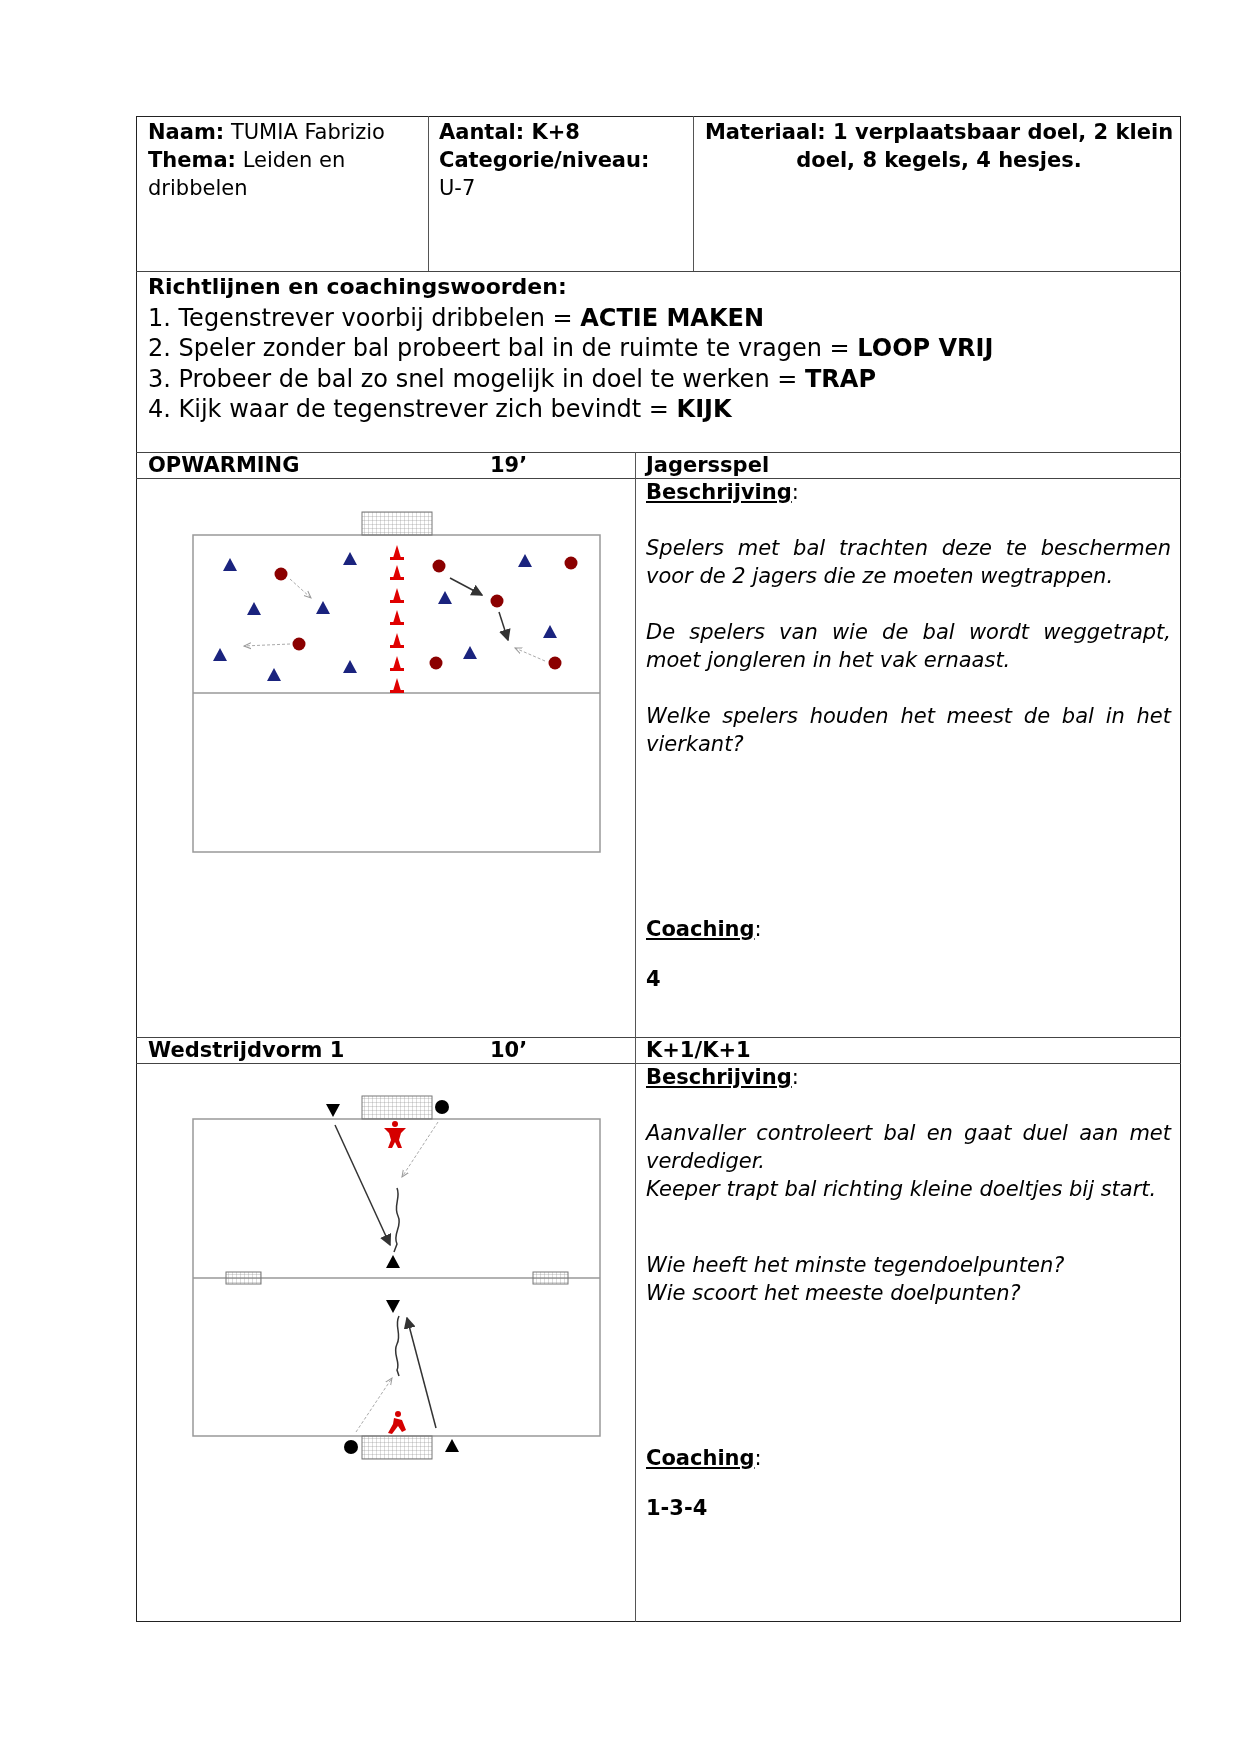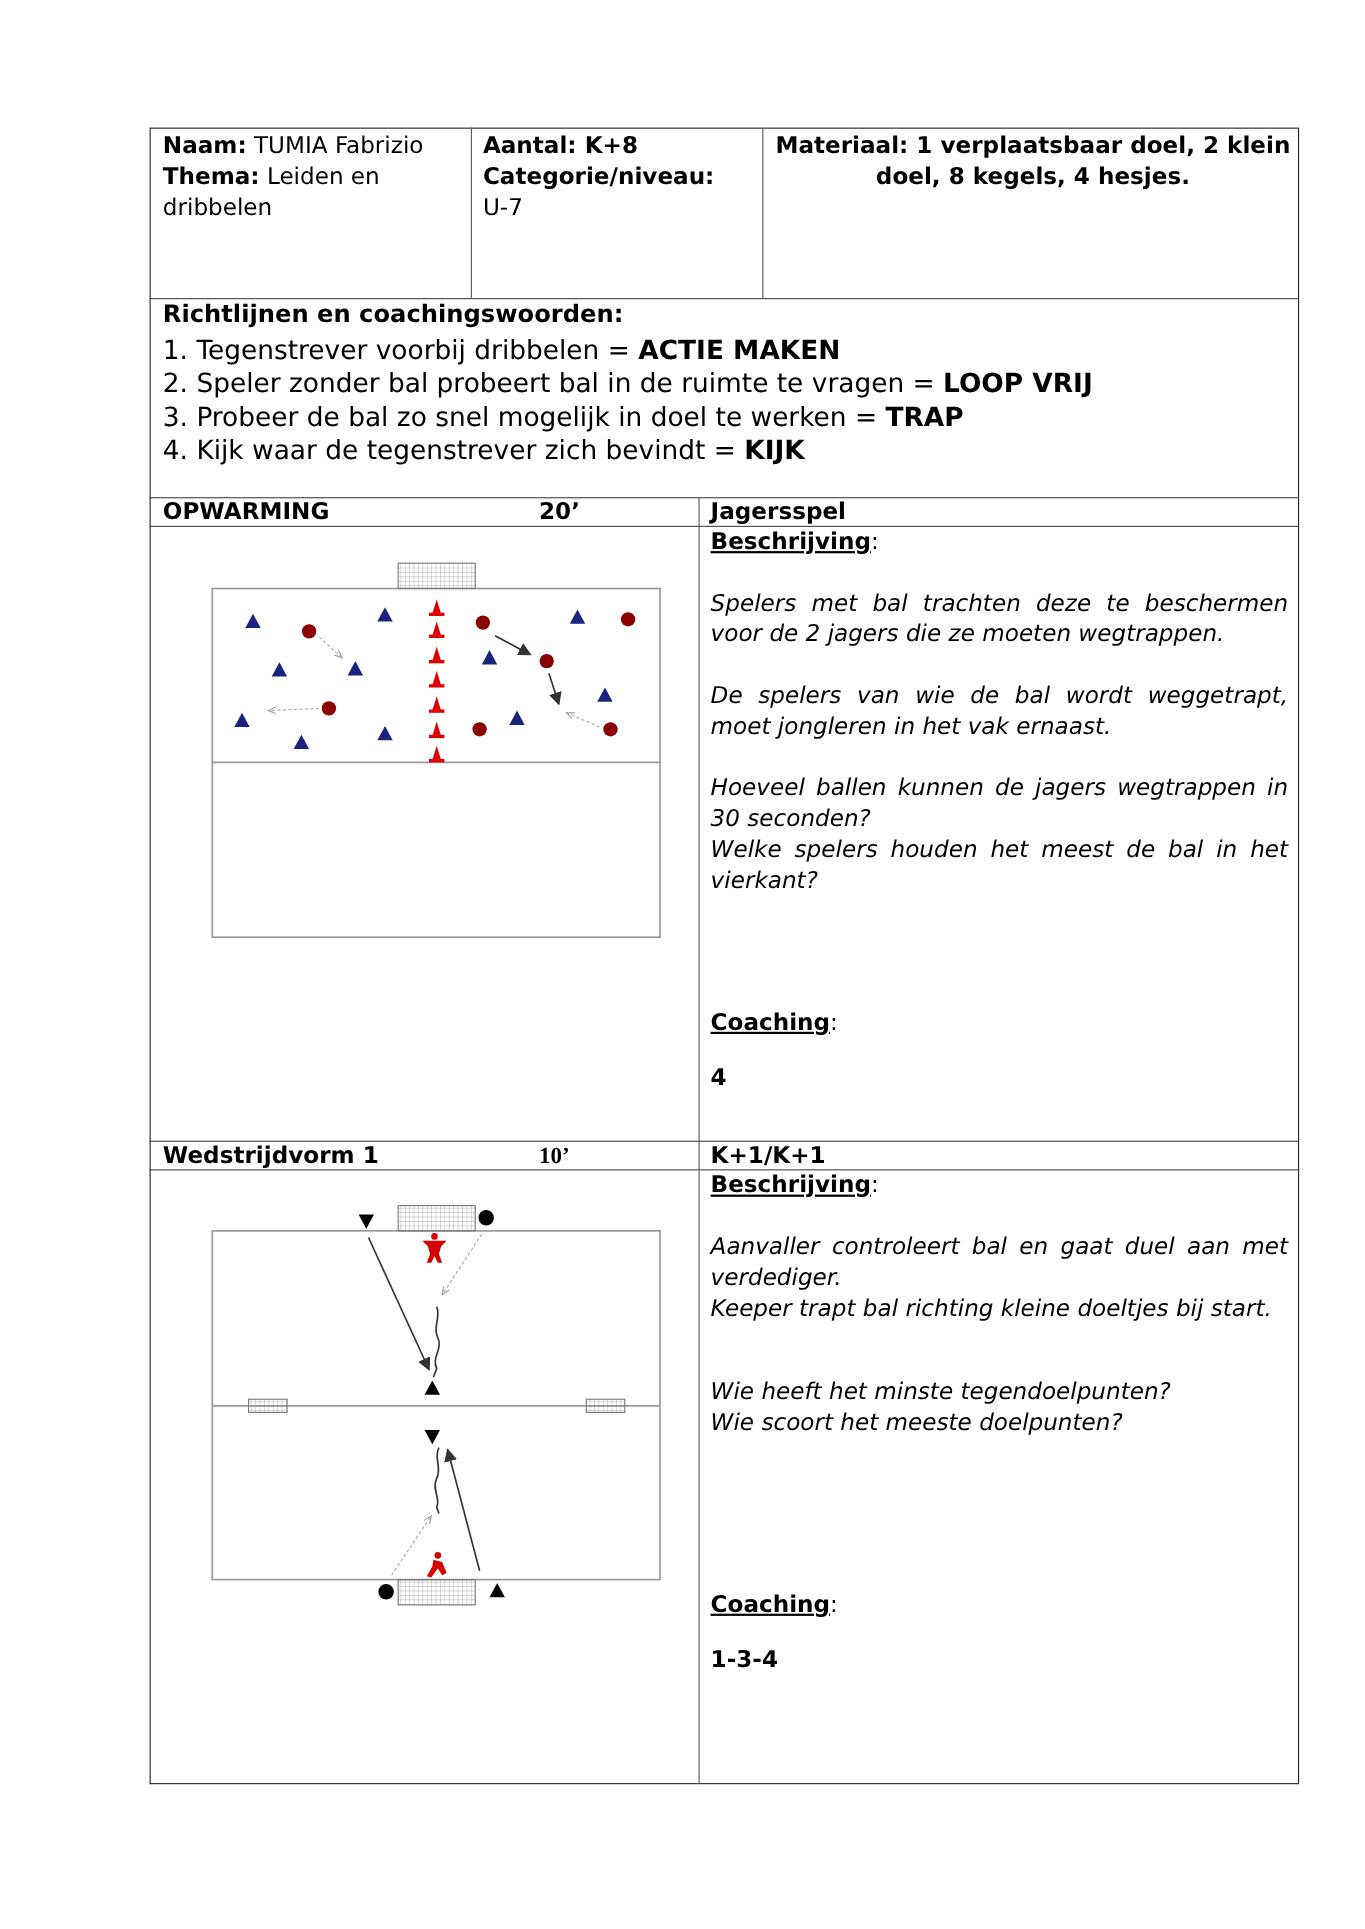--- a/index.html
+++ b/index.html
@@ -49,31 +49,30 @@
 
 <div class="cell" style="left:148px; top:272px; width:1025px;">
   <div class="b rl" style="font-size:22px;">Richtlijnen en coachingswoorden:</div>
   <div class="rl"><span>1. Tegenstrever voorbij dribbelen = </span><span class="b">ACTIE MAKEN</span></div>
   <div class="rl"><span>2. Speler zonder bal probeert bal in de ruimte te vragen = </span><span class="b">LOOP VRIJ</span></div>
   <div class="rl"><span>3. Probeer de bal zo snel mogelijk in doel te werken = </span><span class="b">TRAP</span></div>
   <div class="rl"><span>4. Kijk waar de tegenstrever zich bevindt = </span><span class="b">KIJK</span></div>
 </div>
 
 <div class="cell b" style="left:148px; top:452px; line-height:26px;">OPWARMING</div>
-<div class="cell b" style="left:490px; top:452px; line-height:26px;">20’</div>
+<div class="cell b" style="left:490px; top:452px; line-height:26px;">19’</div>
 <div class="cell b" style="left:646px; top:452px; line-height:26px;">Jagersspel</div>
 
 <div class="cell" style="left:646px; top:478px; width:525px;">
   <div><span class="u">Beschrijving</span>:</div>
   <div class="gap"></div>
   <p class="para just" style="text-align-last:left;">Spelers met bal trachten deze te beschermen voor de 2 jagers die ze moeten wegtrappen.</p>
   <div class="gap"></div>
   <p class="para just">De spelers van wie de bal wordt weggetrapt, moet jongleren in het vak ernaast.</p>
   <div class="gap"></div>
-  <p class="para just">Hoeveel ballen kunnen de jagers wegtrappen in 30 seconden?</p>
   <p class="para just">Welke spelers houden het meest de bal in het vierkant?</p>
 </div>
 <div class="cell" style="left:646px; top:915px;">
   <div><span class="u">Coaching</span>:</div>
   <div class="gap" style="height:22px;"></div>
   <div class="b">4</div>
 </div>
 
 <svg class="abs" style="left:180px; top:500px;" width="440" height="360" viewBox="0 0 440 360">
   <defs>
@@ -149,21 +148,21 @@
   </g>
 
   <line x1="110" y1="79" x2="131" y2="98" stroke="#aaa" stroke-width="1" stroke-dasharray="3,2" marker-end="url(#arrGry)"></line>
   <line x1="110" y1="144" x2="64" y2="146" stroke="#aaa" stroke-width="1" stroke-dasharray="3,2" marker-end="url(#arrGry)"></line>
   <line x1="270" y1="78" x2="302" y2="95" stroke="#333" stroke-width="1.5" marker-end="url(#arrBlk)"></line>
   <line x1="319" y1="112" x2="328" y2="140" stroke="#333" stroke-width="1.5" marker-end="url(#arrBlk)"></line>
   <line x1="365" y1="161" x2="335" y2="148" stroke="#aaa" stroke-width="1" stroke-dasharray="3,2" marker-end="url(#arrGry)"></line>
 </svg>
 
 <div class="cell b" style="left:148px; top:1037px; line-height:26px;">Wedstrijdvorm 1</div>
-<div class="cell b" style="left:490px; top:1037px; line-height:26px;font-family:Liberation Serif, serif;">10’</div>
+<div class="cell b" style="left:490px; top:1037px; line-height:26px;">10’</div>
 <div class="cell b" style="left:646px; top:1037px; line-height:26px;">K+1/K+1</div>
 
 <div class="cell" style="left:646px; top:1063px; width:525px;">
   <div><span class="u">Beschrijving</span>:</div>
   <div class="gap"></div>
   <p class="para just">Aanvaller controleert bal en gaat duel aan met verdediger.</p>
   <p class="para just">Keeper trapt bal richting kleine doeltjes bij start.</p>
   <div class="gap" style="height:48px;"></div>
   <p class="para">Wie heeft het minste tegendoelpunten?</p>
   <p class="para">Wie scoort het meeste doelpunten?</p>

